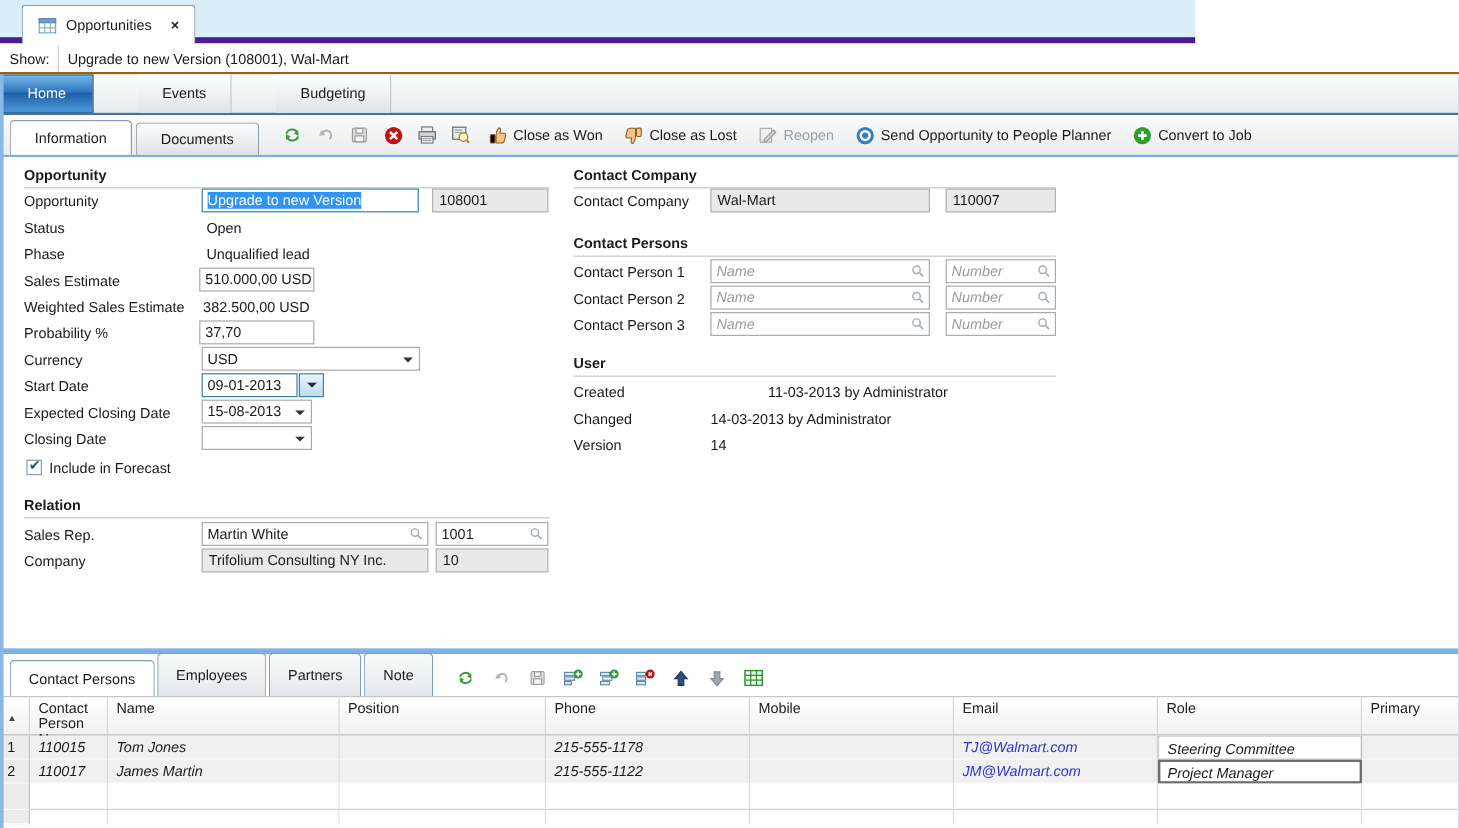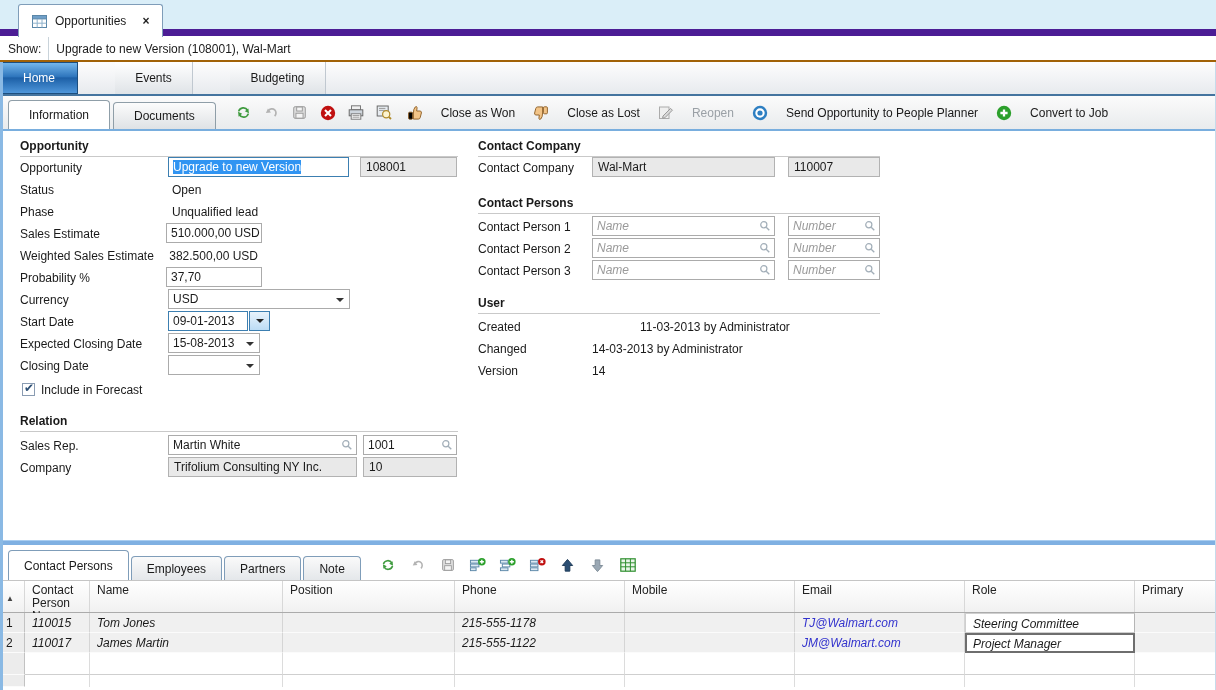--- a/index.html
+++ b/index.html
@@ -5,22 +5,22 @@
   * { box-sizing: border-box; }
   html,body { margin:0; padding:0; }
   body {
     width:1216px; height:690px; overflow:hidden;
     font-family:"Liberation Sans", sans-serif; font-size:12px; color:#1a1a1a;
     background:#fff;
   }
   .screen { position:relative; width:1216px; height:690px; background:#fff; }
 
   
-  .top-strip { position:absolute; left:0; top:0; width:1216px; height:36px;
-    background:#daeef8; border-bottom:7px solid #4c1d95; }
+  .top-strip { position:absolute; left:0; top:0; width:996px; height:36px;
+    background:#daeef8; border-bottom:5px solid #4c1d95; }
   .doc-tab { position:absolute; left:18px; top:4px; height:33px; z-index:3;
     background:#fff; border:1px solid #7f9db9; border-bottom:none;
     border-radius:3px 3px 0 0; display:flex; align-items:center; padding:0 13px; gap:8px; }
   .tab-close { margin-left:8px; font-weight:bold; color:#222; cursor:default; }
 
   
   .show-row { position:absolute; left:0; top:37px; width:1216px; height:25px;
     background:#fff; border-bottom:2px solid #a16207; display:flex; align-items:center; }
   .show-label { padding:0 7px 0 8px; }
   .show-field { flex:1; height:100%; border-left:1px solid #c9d3da; display:flex; align-items:center; padding-left:7px; }
@@ -36,21 +36,21 @@
   
   .toolbar-row { position:absolute; left:0; top:96px; width:1216px; height:35px;
     background:linear-gradient(#fbfbfb,#e9ebed); border-bottom:2px solid #79aede;
     display:flex; align-items:flex-end; padding-left:8px; }
   .vtab { height:27px; border:1px solid #8f9ea8; border-bottom:none; border-radius:4px 4px 0 0;
     display:flex; align-items:center; justify-content:center; padding:0 20px; margin-right:3px; }
   .vtab.active { background:#fff; height:29px; }
   .vtab.inactive { background:linear-gradient(#fcfcfc,#dfe2e5); }
   .tool-icons { display:flex; align-items:center; height:33px; margin-left:12px; gap:2px; }
   .ibtn { width:26px; height:24px; display:flex; align-items:center; justify-content:center; }
-  .lbtn { display:flex; align-items:center; gap:18px; padding:0 8px; height:24px; white-space:nowrap; }
+  .lbtn { display:flex; align-items:center; gap:5px; padding:0 8px; height:24px; white-space:nowrap; }
   .lbtn.disabled { color:#9aa0a6; }
   svg { display:block; }
 
   
   .content { position:absolute; left:0; top:131px; width:1216px; height:409px; background:#fff; }
   .left-strip { position:absolute; left:0; top:62px; width:3px; height:628px; background:#8ab9e4; z-index:6; }
   .right-strip { position:absolute; right:0; top:62px; width:1px; height:628px; background:#c6dbeb; z-index:6; }
 
   .sec { position:absolute; font-weight:bold; border-bottom:1px solid #c9c9c9; padding-bottom:3px; }
   .lab { position:absolute; height:20px; line-height:20px; white-space:nowrap; }
@@ -83,21 +83,21 @@
   .cb::after { content:"\2714"; position:absolute; left:1px; top:-3px; font-size:12px; color:#2c4f74; }
 
   
   .splitter { position:absolute; left:0; top:540px; width:1216px; height:5px;
     background:#7fb0e2; border-top:1px solid #a9cdf0; }
 
   
   .bottom-pane { position:absolute; left:0; top:545px; width:1216px; height:145px; background:#fff; }
   .btab-row { position:absolute; left:0; top:0; width:1216px; height:35px; display:flex; align-items:flex-end; padding-left:8px; }
   .btab { border:1px solid #7f9db9; border-bottom:none; border-radius:4px 4px 0 0;
-    padding:0 15px; height:24px; display:flex; align-items:center; margin-right:2px; background:linear-gradient(#fafafa,#e4e7ea); }
+    padding:0 15px; height:36px; display:flex; align-items:center; margin-right:2px; background:linear-gradient(#fafafa,#e4e7ea); }
   .btab.active { background:#fff; height:30px; z-index:2; }
   .gtools { display:flex; align-items:center; gap:4px; margin-left:12px; height:30px; }
 
   .grid { position:absolute; left:0; top:35px; width:1216px; height:110px; }
   .gh { display:flex; height:33px; background:linear-gradient(#ffffff,#f1f1f1);
     border-top:1px solid #c5c5c5; border-bottom:1px solid #ababab; }
   .gh .hc { border-right:1px solid #d8d8d8; padding:3px 2px 0 7px; color:#222; line-height:13px; }
   .hnum { position:relative; }
   .hnum::after { content:"\25B2"; position:absolute; left:6px; top:11px; font-size:8px; color:#444; }
   .gr { display:flex; height:20px; }

